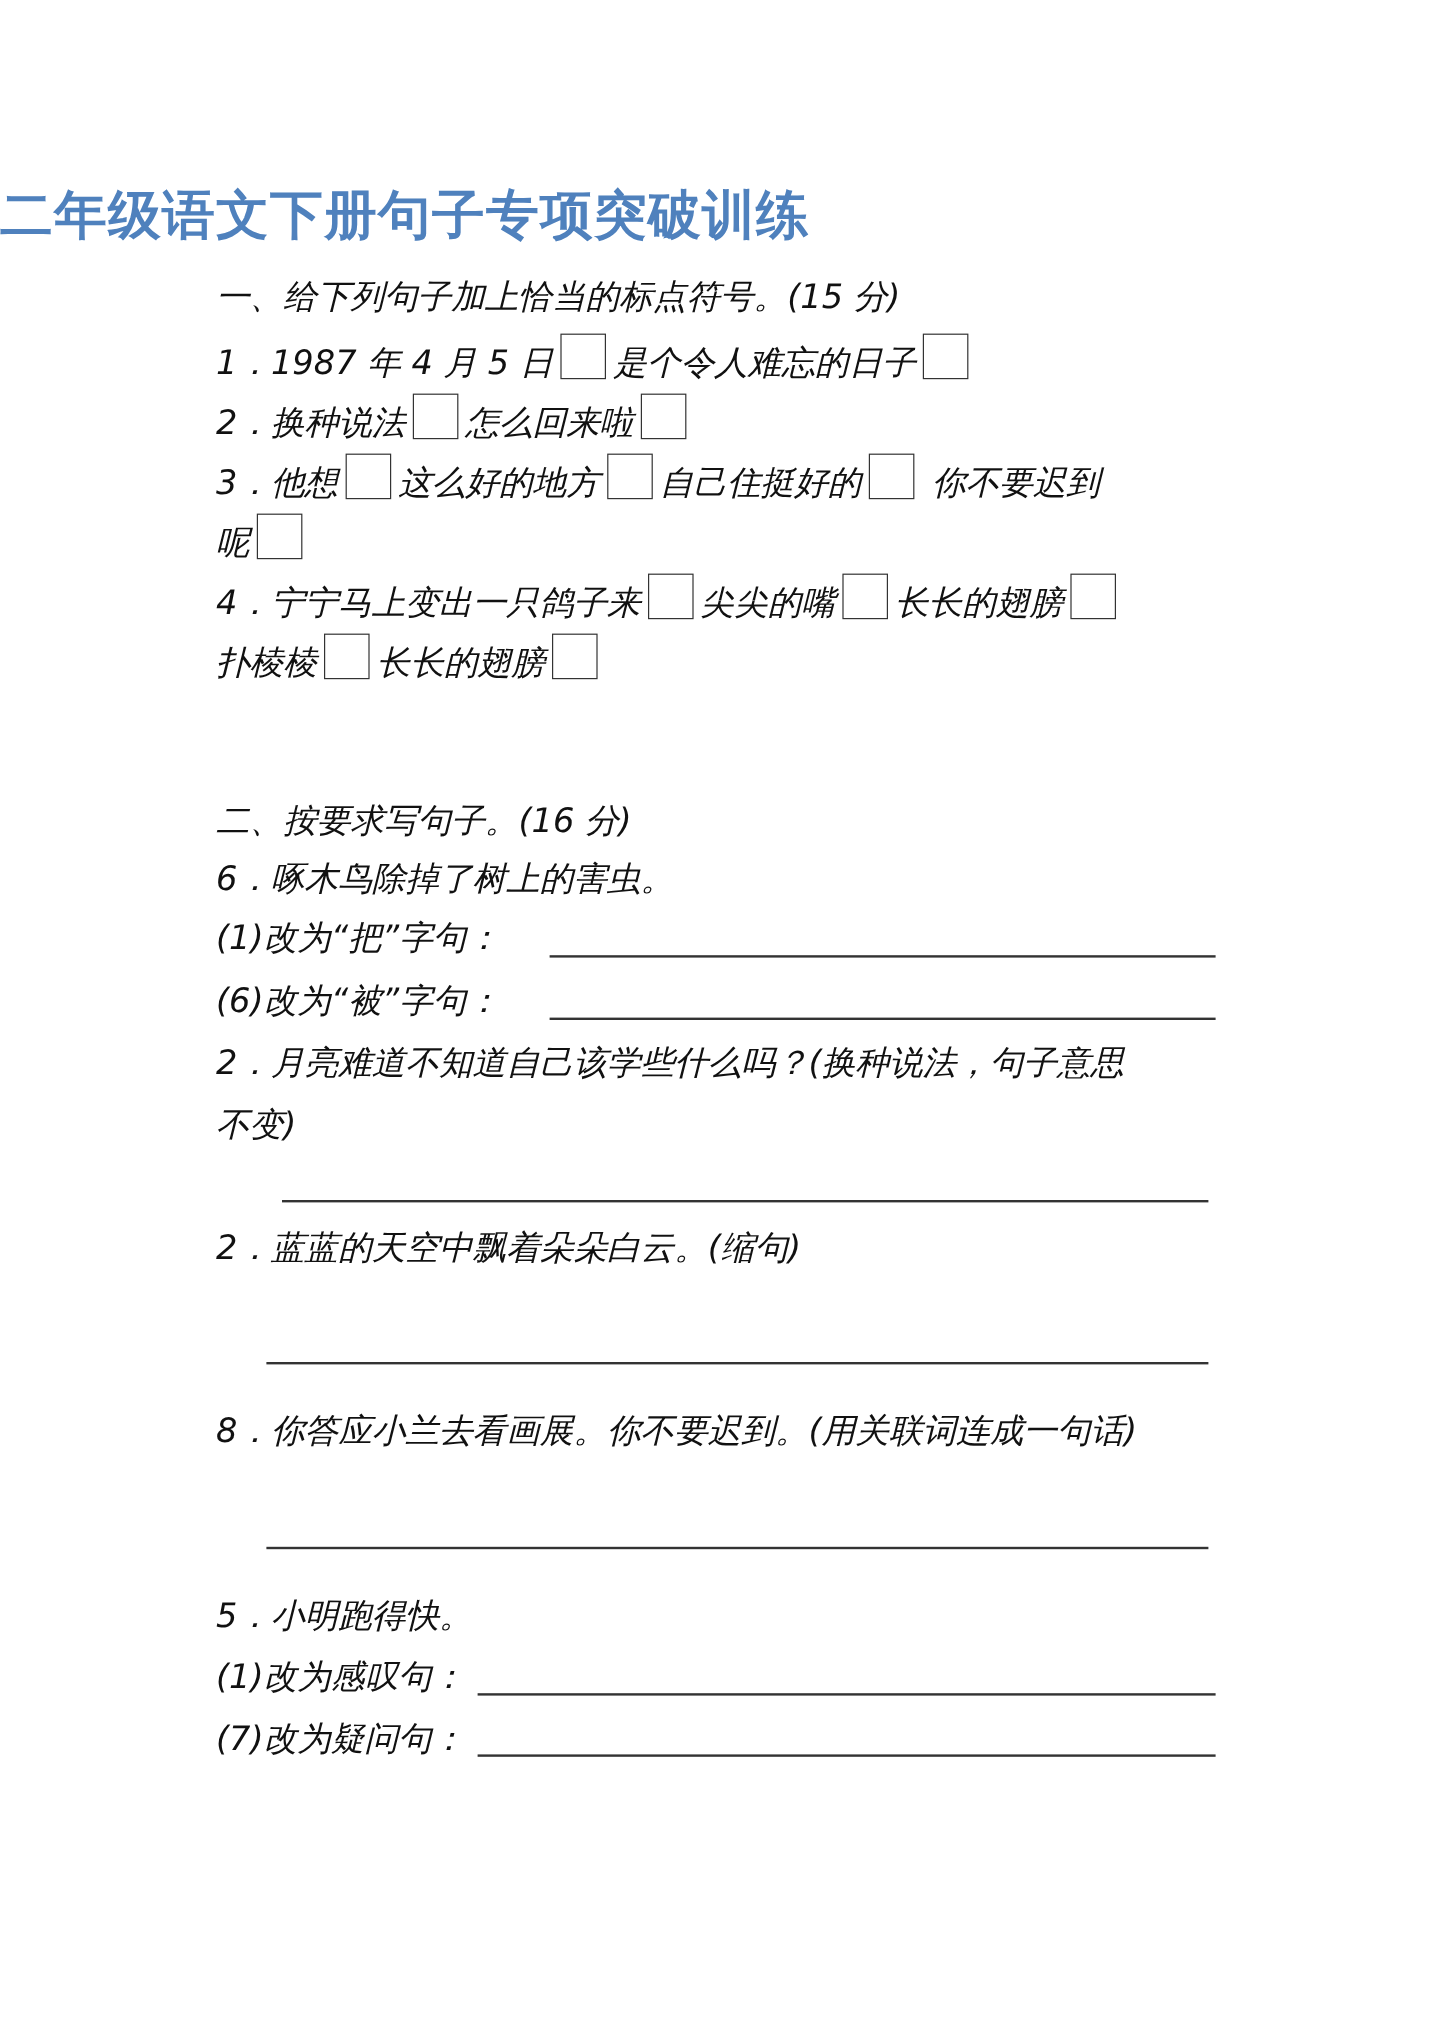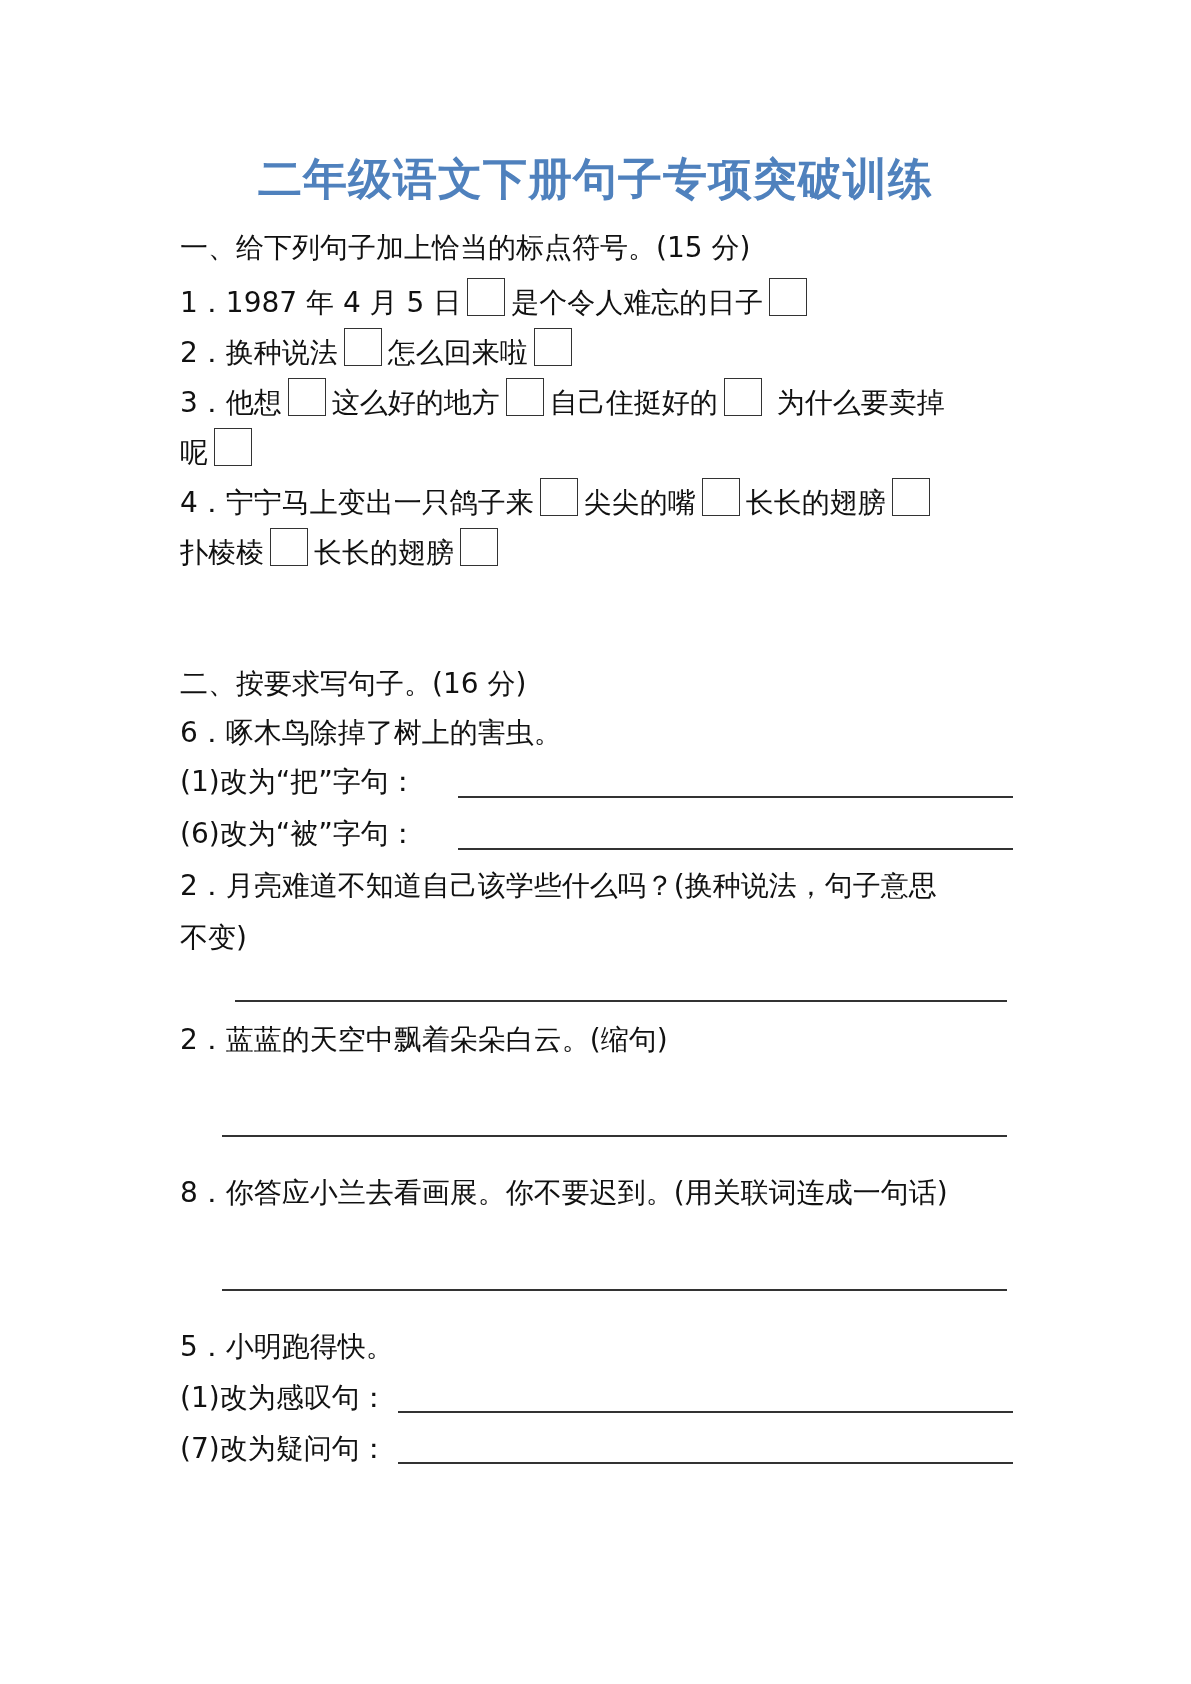--- a/index.html
+++ b/index.html
@@ -1,41 +1,41 @@
 <!DOCTYPE html>
 <html><head>
 <meta charset="utf-8">
 <style>
   html, body { margin:0; padding:0; background:#ffffff; }
   body { width:1191px; height:1684px; position:relative; overflow:hidden;
          font-family:"DejaVu Sans","Liberation Sans",sans-serif; color:#111; }
-  .title { position:absolute; left:0; width:1191px; top:150px; text-align:center;
+  .title { position:absolute; left:0; width:1191px; top:150px; 
            font-size:44px; font-weight:bold; color:#4f81bd; letter-spacing:1px; }
-  .line { position:absolute; left:180px; font-size:28px; line-height:40px; white-space:nowrap; }
+  .line { position:absolute; left:180px; font-size:28px; line-height:40px; white-space:nowrap;font-style:italic; }
   .box { display:inline-block; width:38px; height:38px; border:1.5px solid #333;
          vertical-align:-4px; margin:0 6px; box-sizing:border-box; background:#fff; }
   .blank { position:absolute; height:0; border-top:2px solid #333; }
 </style>
 </head>
 <body>
 
 <div class="title">二年级语文下册句子专项突破训练</div>
 
 <div class="line" style="top:228px">一、给下列句子加上恰当的标点符号。(15 分)</div>
 
 <div class="line" style="top:278px">
   <span>1．</span><span>1987 年 4 月 5 日</span><span class="box"></span><span>是个令人难忘的日子</span><span class="box"></span>
 </div>
 
 <div class="line" style="top:328px">
   <span>2．</span><span>换种说法</span><span class="box"></span><span>怎么回来啦</span><span class="box"></span>
 </div>
 
 <div class="line" style="top:378px">
-  <span>3．</span><span>他想</span><span class="box"></span><span>这么好的地方</span><span class="box"></span><span>自己住挺好的</span><span class="box"></span> <span>为什么要卖掉</span>
+  <span>3．</span><span>他想</span><span class="box"></span><span>这么好的地方</span><span class="box"></span><span>自己住挺好的</span><span class="box"></span> <span>你不要迟到</span>
 </div>
 <div class="line" style="top:428px">
   <span>呢</span><span class="box"></span>
 </div>
 
 <div class="line" style="top:478px">
   <span>4．</span><span>宁宁马上变出一只鸽子来</span><span class="box"></span><span>尖尖的嘴</span><span class="box"></span><span>长长的翅膀</span><span class="box"></span>
 </div>
 <div class="line" style="top:528px">
   <span>扑棱棱</span><span class="box"></span><span>长长的翅膀</span><span class="box"></span>

